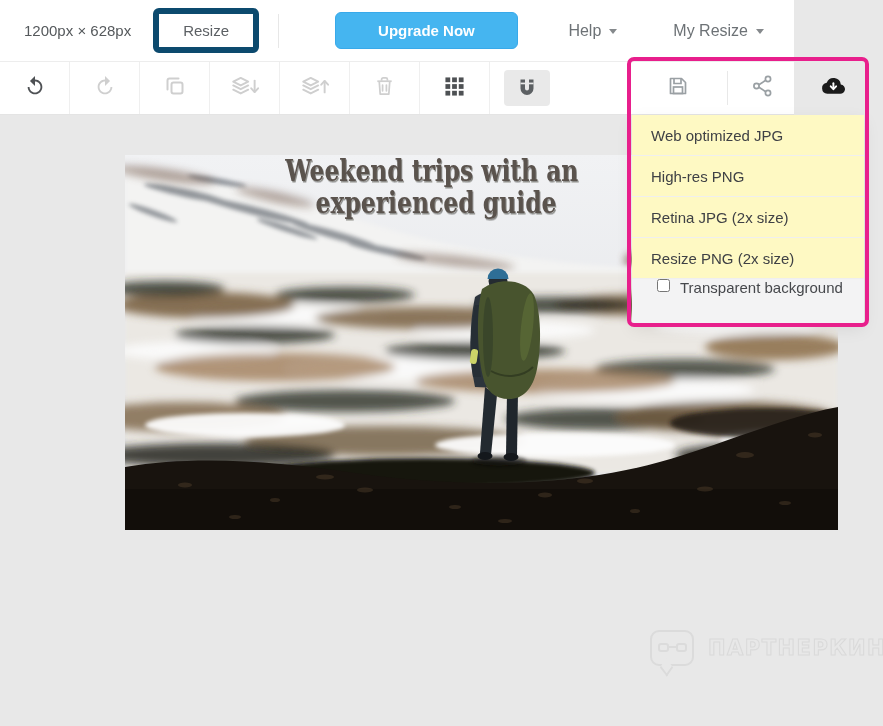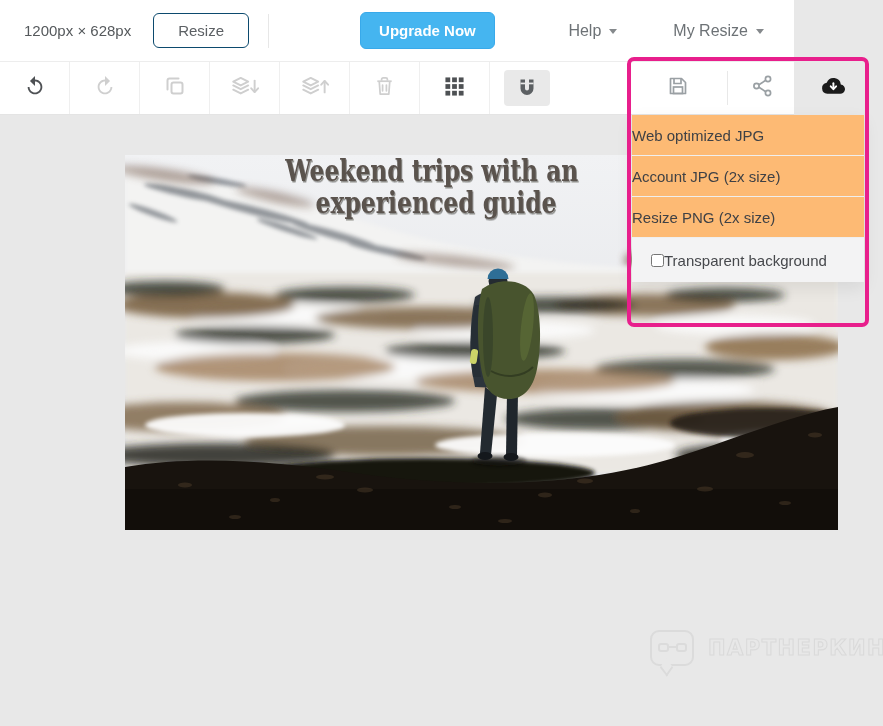--- a/index.html
+++ b/index.html
@@ -4,25 +4,25 @@
 <style>
   * { margin:0; padding:0; box-sizing:border-box; }
   html,body { width:883px; height:726px; }
   body { font-family:"Liberation Sans", sans-serif; background:#e8e8e8; overflow:hidden; }
   #screen { position:relative; width:794px; height:726px; background:#e8e8e8; }
 
   
   .topbar { position:relative; z-index:3; height:62px; background:#fff; border-bottom:1px solid #ededed;
             display:flex; align-items:center; padding:0 30px 0 24px; }
   .dims { font-size:15px; color:#55595c; margin-right:22px; white-space:nowrap; }
-  .btn { padding:8px 24px; border:1px solid #0c4a6e; border-radius:6px; background:#fff;
+  .btn { padding:8px 24px; border:6px solid #0c4a6e; border-radius:6px; background:#fff;
          font-size:15px; color:#5c6064; font-family:inherit; cursor:pointer; }
   .tb-sep { width:1px; height:34px; background:#e7e7e7; margin:0 19px; }
-  .btn-upgrade { margin-left:72px; background:#45b5f0; border:1px solid #38a9ea; color:#fff;
-                 font-weight:bold; padding:9px 18px; border-radius:6px; font-size:15px; cursor:pointer; }
+  .btn-upgrade { margin-left:37px; background:#45b5f0; border:1px solid #38a9ea; color:#fff;
+                 font-weight:bold; padding:9px 42px; border-radius:6px; font-size:15px; cursor:pointer; }
   .menu-links { margin-left:auto; display:flex; align-items:flex-end; gap:56px; }
   .menu-link { display:flex; align-items:center; gap:8px; font-size:16px; color:#6d7276; cursor:pointer; }
   .caret { width:0; height:0; border-left:4px solid transparent; border-right:4px solid transparent;
            border-top:5px solid #85898c; margin-top:2px; }
 
   
   .toolbar { position:relative; z-index:2; height:53px; background:#fff; border-bottom:1px solid #e4e4e4;
              display:flex; align-items:stretch; }
   .tb-cell { width:70px; display:flex; align-items:center; justify-content:center;
              border-right:1px solid #efefef; cursor:pointer; }
@@ -51,23 +51,23 @@
   .wm-bridge { position:absolute; top:14px; left:17px; width:7px; height:2px; background:#dbdbdb; }
   .wm-tail { position:absolute; left:9px; bottom:-9px; width:11px; height:11px; background:#e8e8e8;
              border-left:2px solid #dbdbdb; border-bottom:2px solid #dbdbdb;
              transform:rotate(-55deg) skewX(-18deg); }
   .wm-text { font-family:"DejaVu Sans", sans-serif; font-weight:bold; font-size:21px; letter-spacing:1.5px;
              color:#e8e8e8; -webkit-text-stroke:1.1px #dadada; }
 
   
   .export-menu { position:absolute; left:632px; top:115px; width:232px; background:#fff; z-index:4;
                  box-shadow:0 6px 16px rgba(0,0,0,.08); }
-  .export-option { height:41px; display:flex; align-items:center; 
-                   font-size:15px; color:#3f4145; border-bottom:1px solid #efefef; background:#fdba74; cursor:pointer; }
-  .transparent-row { height:44px; display:flex; align-items:center; padding-left:19px;
+  .export-option { height:41px; display:flex; align-items:center; padding-left:19px;
+                   font-size:15px; color:#3f4145; border-bottom:1px solid #efefef; background:#fef9c3; cursor:pointer; }
+  .transparent-row { height:44px; display:flex; gap:10px; padding-left:25px;
                      background:#f3f3f4; cursor:pointer; }
   .transparent-row input { width:13px; height:13px; margin:0; cursor:pointer; }
   .transparent-row label { font-size:15px; color:#46484c; cursor:pointer; }
 
   
   .annotation { position:absolute; left:627px; top:57px; width:242px; height:270px;
                 border:4px solid #e81f8c; border-radius:7px; z-index:10; pointer-events:none; }
 </style>
 </head>
 <body>
@@ -340,21 +340,22 @@
         <span class="wm-lens r"></span>
         <span class="wm-bridge"></span>
         <span class="wm-tail"></span>
       </span>
       <span class="wm-text">ПАРТНЕРКИН</span>
     </div>
   </div>
 
   <div class="export-menu">
     <div class="export-option">Web optimized JPG</div>
-    <div class="export-option">Account JPG (2x size)</div>
+    <div class="export-option">High-res PNG</div>
+    <div class="export-option">Retina JPG (2x size)</div>
     <div class="export-option">Resize PNG (2x size)</div>
     <div class="transparent-row">
       <input type="checkbox" id="transparent-cb" style="">
       <label for="transparent-cb">Transparent background</label>
     </div>
   </div>
 
   <div class="annotation"></div>
 
 </div>

